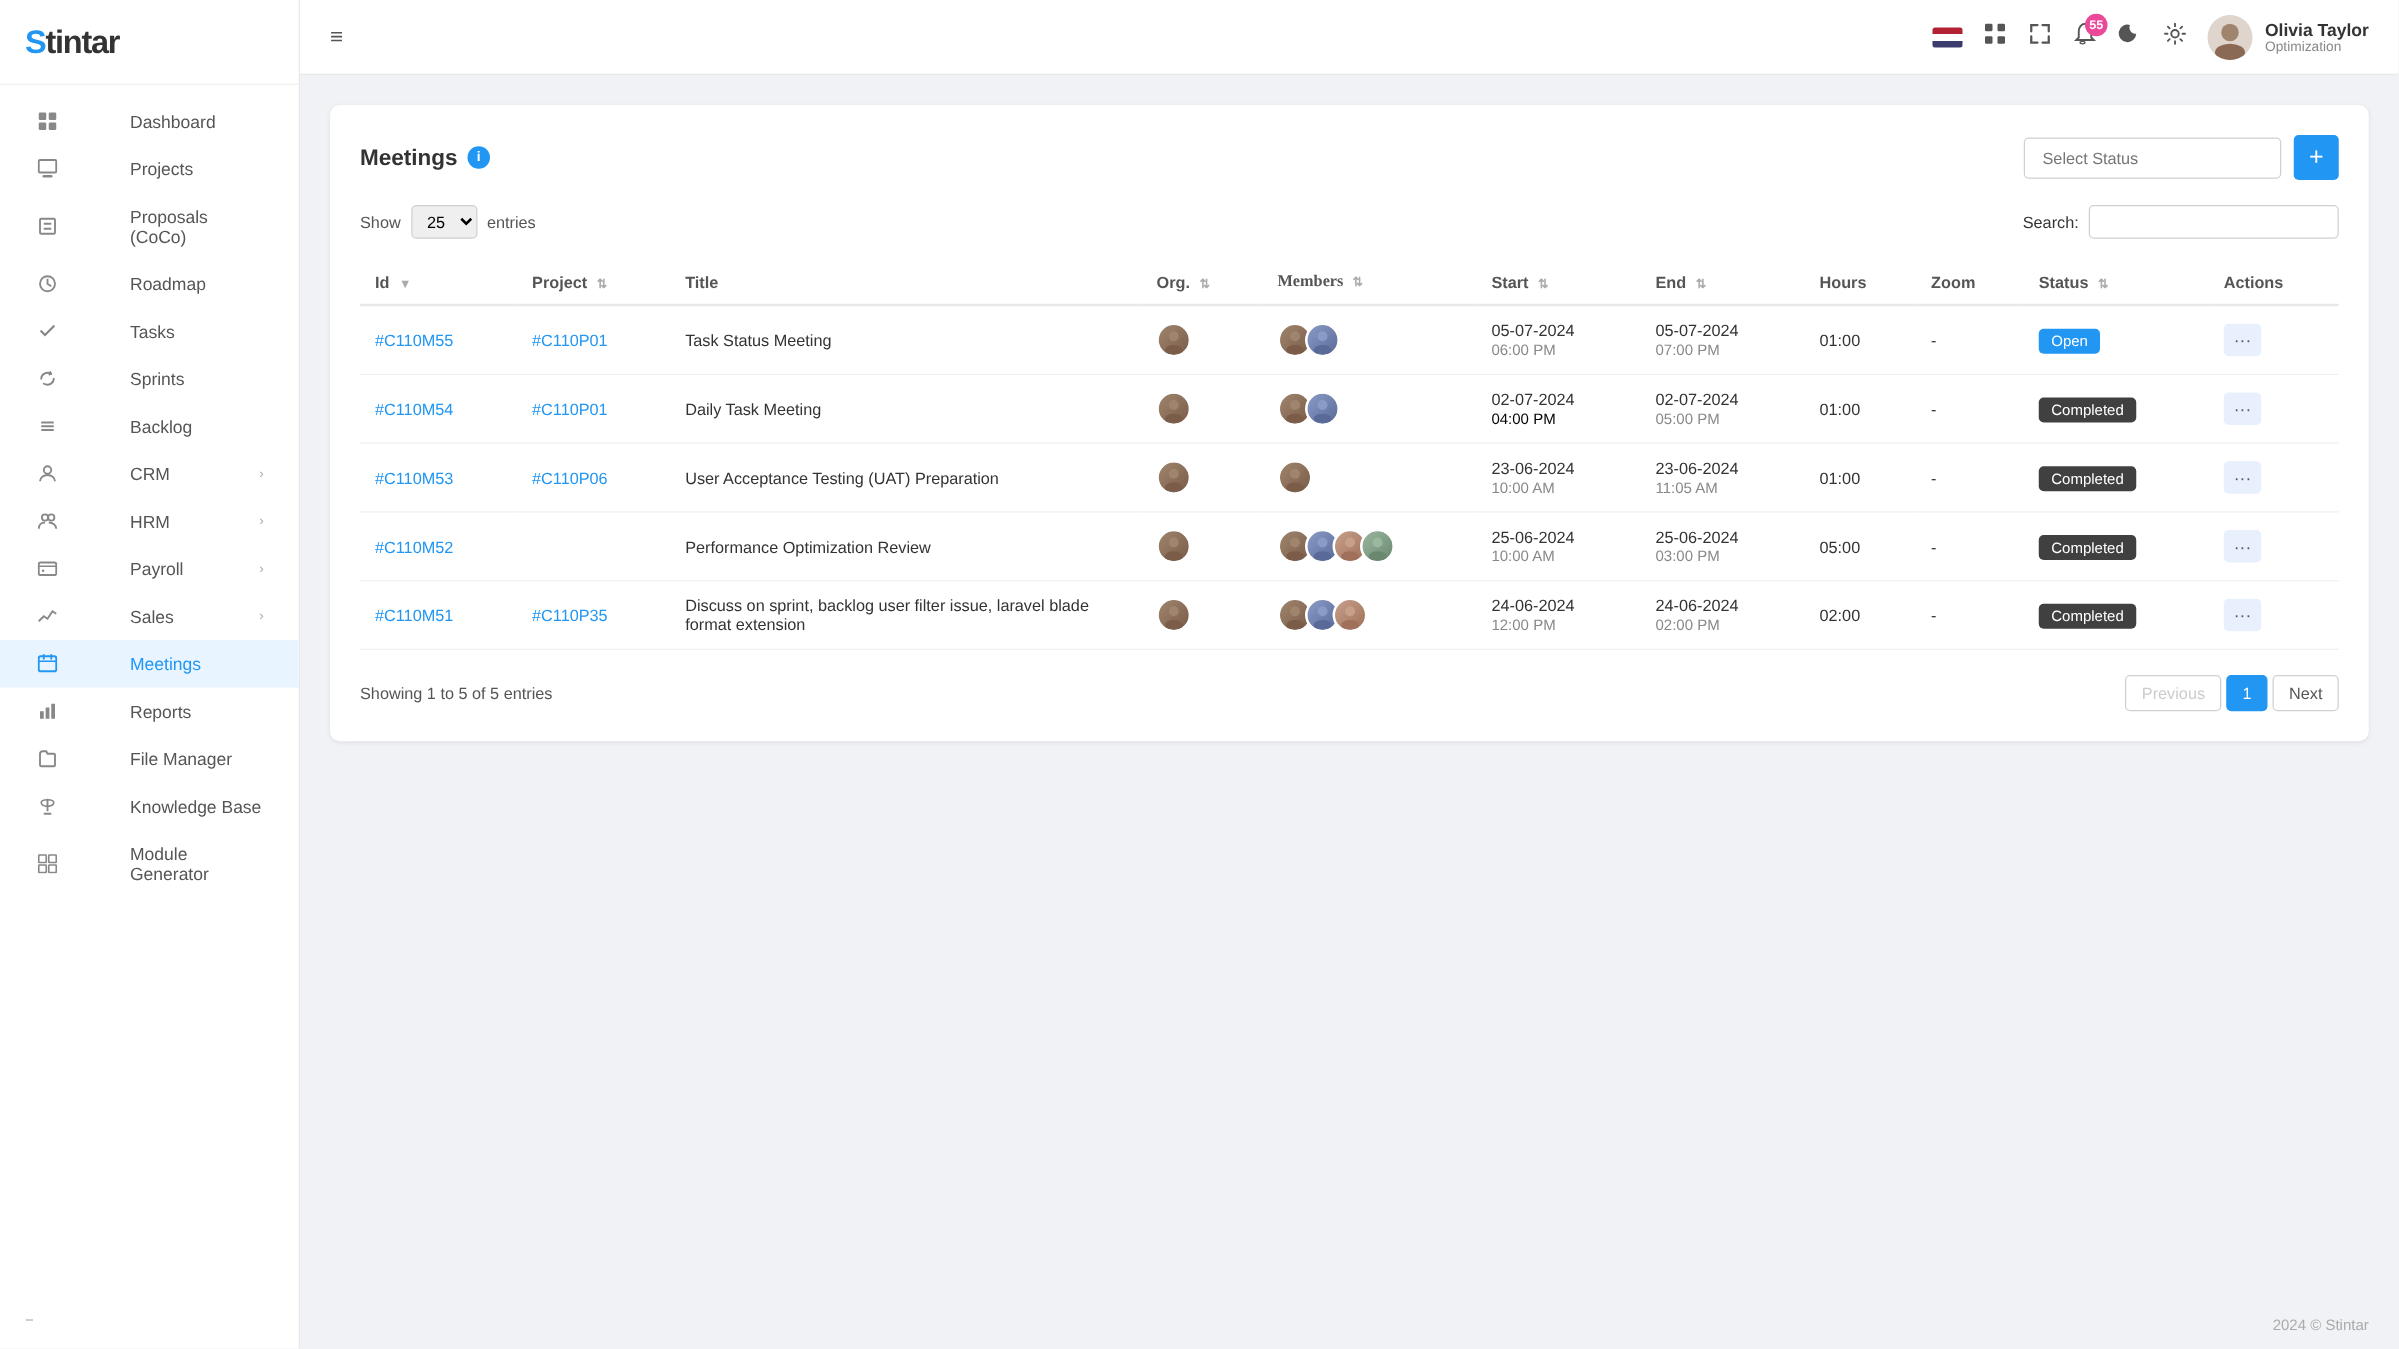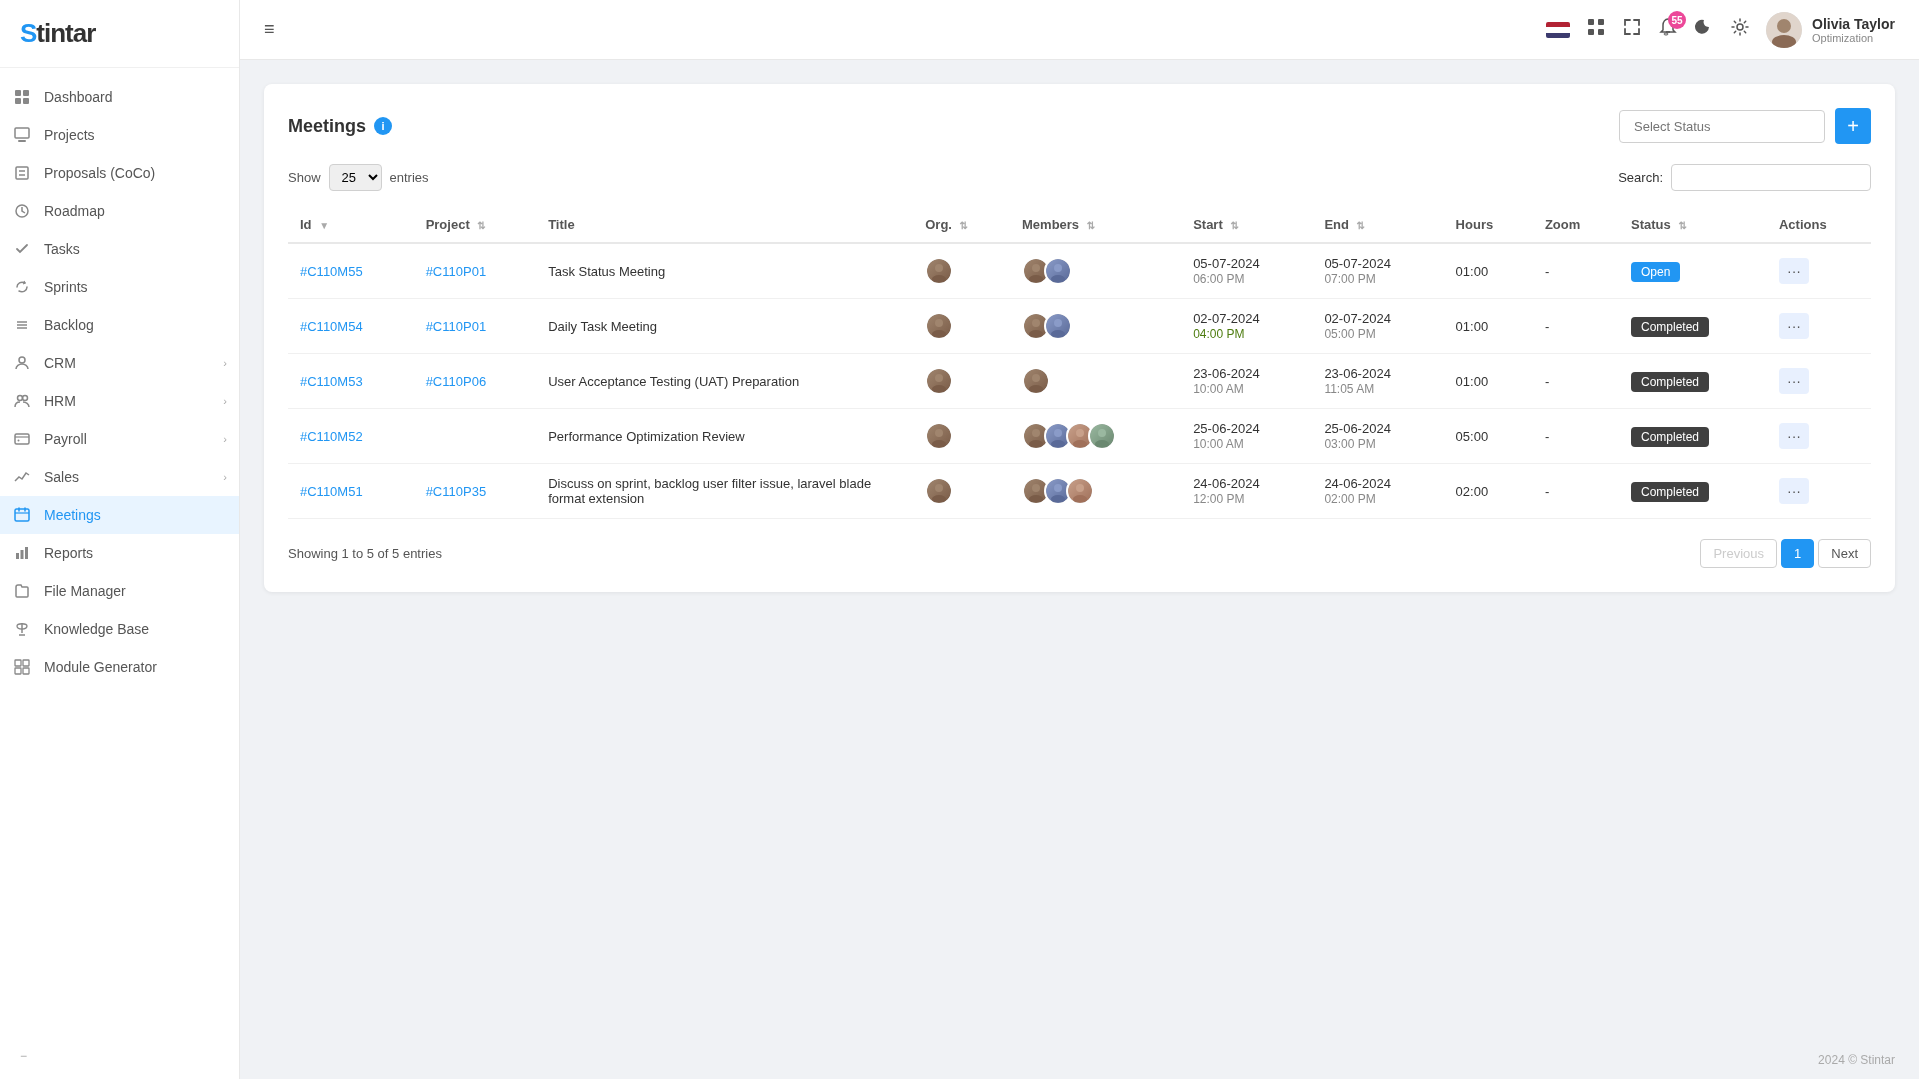--- a/index.html
+++ b/index.html
@@ -3,21 +3,21 @@
   <meta charset="utf-8">
   <style>
     * { box-sizing: border-box; margin: 0; padding: 0; }
     body { font-family: 'Segoe UI', Arial, sans-serif; background: #f0f2f5; color: #333; font-size: 14px; display: flex; height: 100vh; overflow: hidden; }
 
     
     .sidebar { width: 240px; background: #fff; height: 100vh; display: flex; flex-direction: column; border-right: 1px solid #e8e8e8; flex-shrink: 0; overflow-y: auto; }
     .sidebar-logo { padding: 18px 20px; display: flex; align-items: center; border-bottom: 1px solid #f0f0f0; }
     .logo-text { font-size: 26px; font-weight: 800; color: #2196F3; letter-spacing: -1px; }
     .sidebar-nav { padding: 10px 0; flex: 1; }
-    .nav-item { display: flex; align-items: center; padding: 11px 12px; cursor: pointer; color: #555; font-size: 14px; border-radius: 0; transition: background 0.15s; position: relative; }
+    .nav-item { display: flex; align-items: center; padding: 11px 28px; cursor: pointer; color: #555; font-size: 14px; border-radius: 0; transition: background 0.15s; position: relative; gap: 44px; }
     .nav-item.active { color: #2196F3; background: #e8f4ff; }
     .nav-item .nav-icon { width: 20px; margin-right: 12px; display: flex; align-items: center; justify-content: center; font-size: 15px; }
     .nav-item .nav-label { flex: 1; }
     .nav-item .chevron { font-size: 11px; color: #aaa; }
     .sidebar-footer { padding: 16px 20px; color: #aaa; font-size: 12px; }
 
     
     .main { flex: 1; display: flex; flex-direction: column; overflow: hidden; }
 
     
@@ -359,21 +359,21 @@
               <span>Project</span>
               <span class="sort-icon">⇅</span>
             </th>
             <th>
               <span>Title</span>
             </th>
             <th style="cursor:pointer;">
               <span>Org.</span>
               <span class="sort-icon">⇅</span>
             </th>
-            <th style="cursor:pointer;">
+            <th style="cursor:pointer;font-family:Liberation Serif, serif;">
               <span>Members</span>
               <span class="sort-icon">⇅</span>
             </th>
             <th style="cursor:pointer;">
               <span>Start</span>
               <span class="sort-icon">⇅</span>
             </th>
             <th style="cursor:pointer;">
               <span>End</span>
               <span class="sort-icon">⇅</span>
@@ -466,21 +466,21 @@
                   <div class="avatar-sm">
         <div style="width:100%;height:100%;background:linear-gradient(135deg,#8a9bc8,#5a6a98);border-radius:50%;display:flex;align-items:center;justify-content:center;">
           <svg width="22" height="22" viewBox="0 0 22 22" fill="none">
                         <circle cx="11" cy="8" r="4" fill="#8a9bc8"></circle>
                         <ellipse cx="11" cy="19" rx="7" ry="4" fill="#5a6a98"></ellipse>
                       </svg>
         </div>
       </div>
                 </div>
               </td>
-      <td style="white-space:nowrap;">02-07-2024<br><span style="color:#4d7c0f;font-size:12px;margin-top:13px;">04:00 PM</span></td>
+      <td style="white-space:nowrap;">02-07-2024<br><span style="color:#000000;font-size:12px;margin-top:13px;">04:00 PM</span></td>
       <td style="white-space:nowrap;">02-07-2024<br><span style="color:#888;font-size:12px;">05:00 PM</span></td>
       <td>01:00</td>
       <td>-</td>
       <td><span class="badge-completed">Completed</span></td>
       <td><button class="action-btn">···</button></td>
     </tr>
             <tr>
       <td><a class="link">#C110M53</a></td>
       <td><a class="link">#C110P06</a></td>
       <td style="max-width:260px;">User Acceptance Testing (UAT) Preparation</td>

